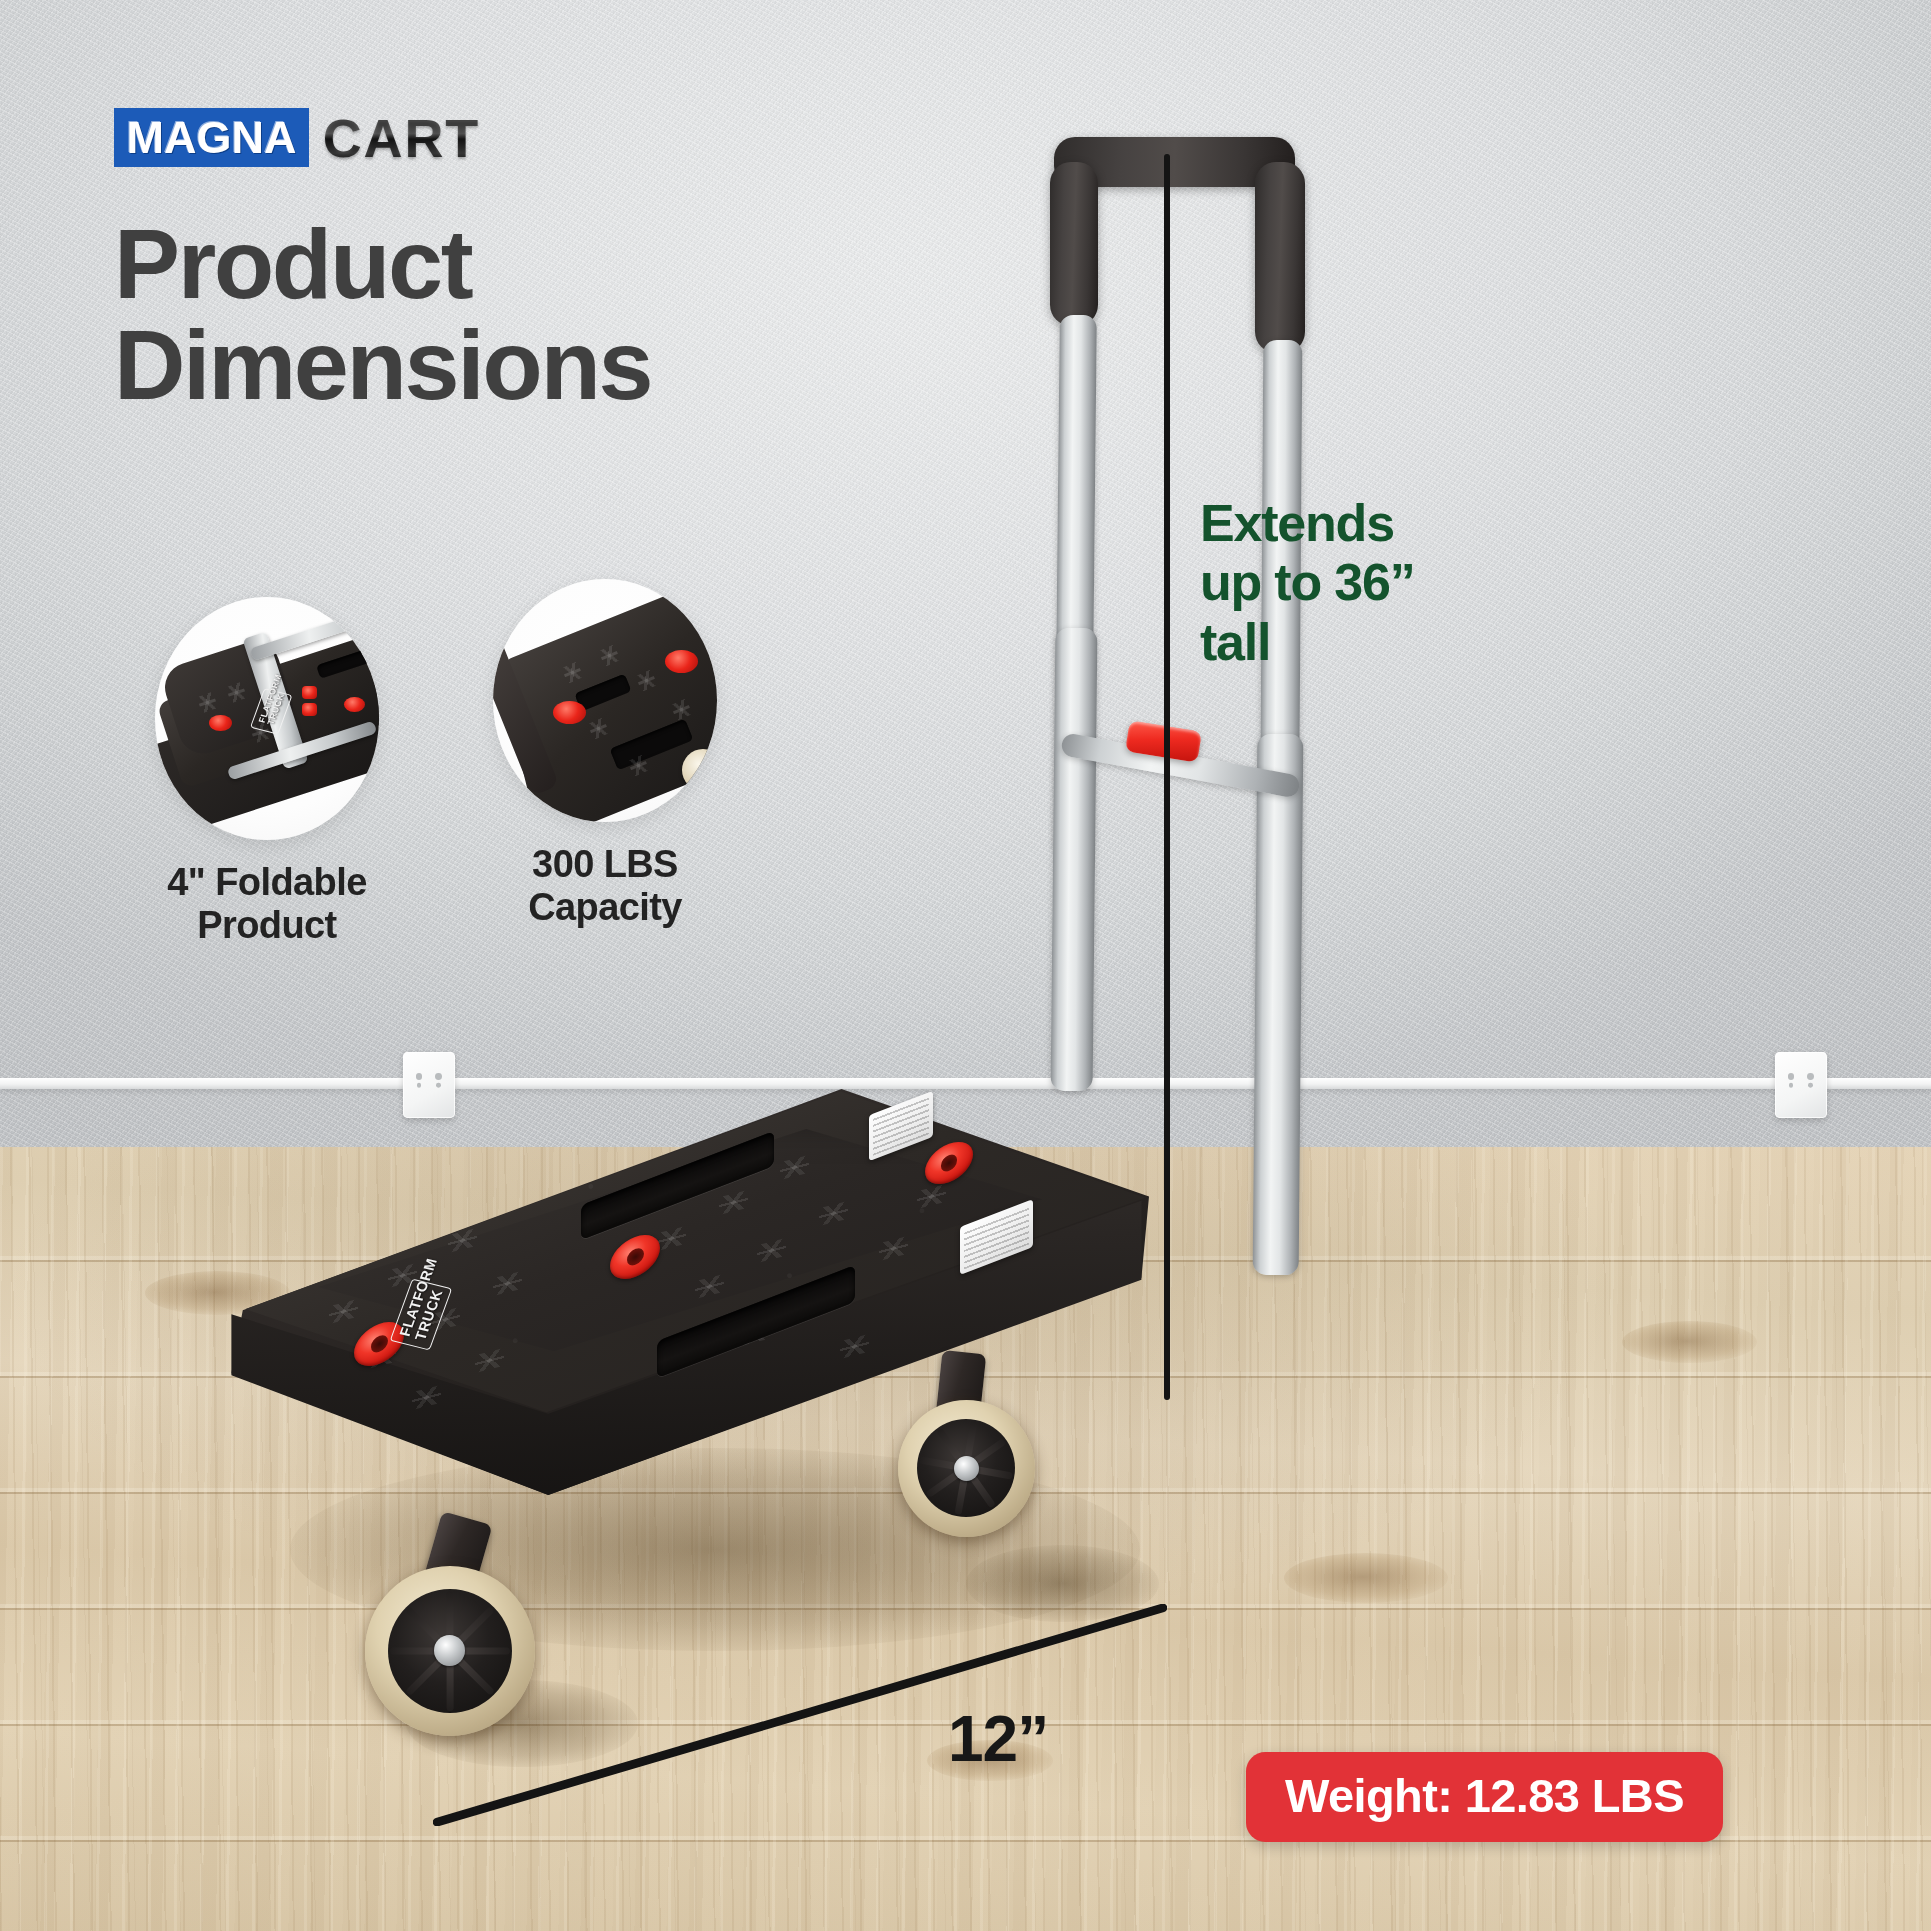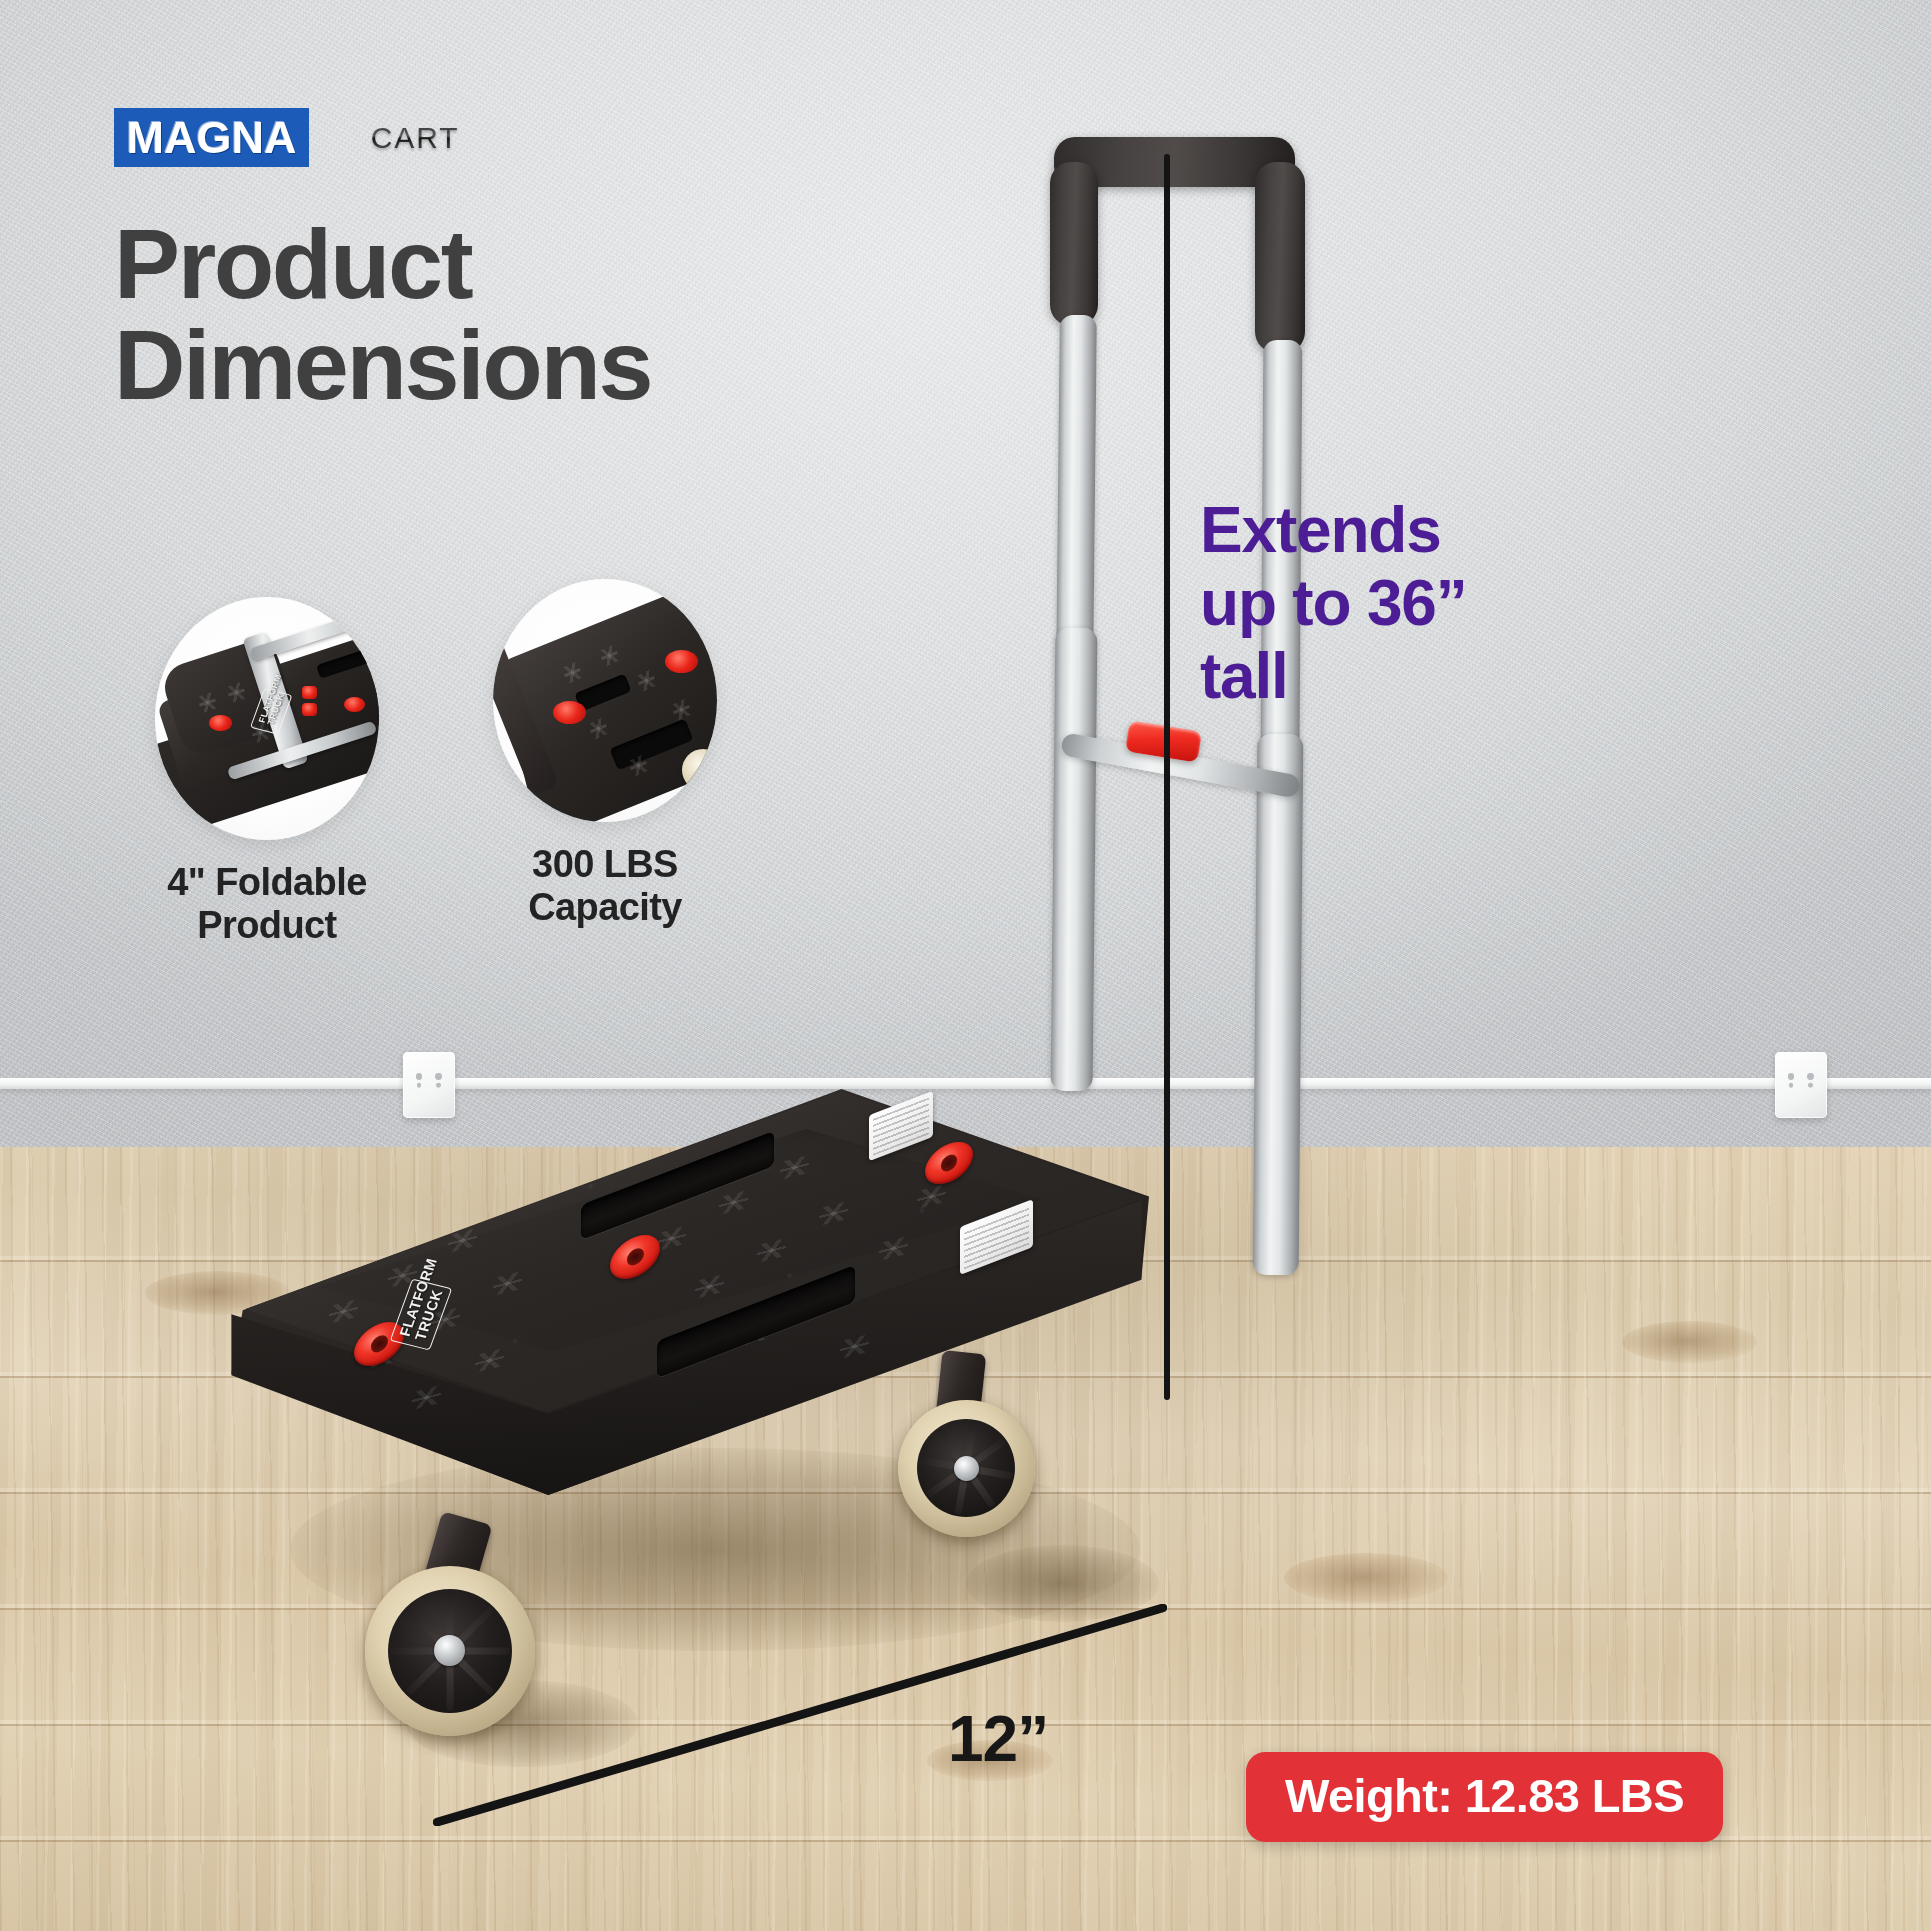--- a/index.html
+++ b/index.html
@@ -209,25 +209,24 @@
   }
 
   
   #logo { position: absolute; left: 114px; top: 108px; display: flex; align-items: center; gap: 13.5px; }
   .logo-magna {
     background: #1c5bb8; color: #ffffff; font-weight: 800; font-size: 45px;
     letter-spacing: 0px; padding: 6.8px 12.6px 7.7px; line-height: 1;
     text-shadow: 1px 1px 0 #0d3e88, -1px -1px 0 rgba(255,255,255,.5);
   }
   .logo-cart {
-    font-weight: 400; font-size: 30px; letter-spacing: 1.9px; line-height: 1;
+    font-weight: 700; font-size: 54px; letter-spacing: 1.9px; line-height: 1;
     background: linear-gradient(180deg, #2a2a2a 0%, #6d6d6d 42%, #1a1a1a 52%, #4a4a4a 78%, #111 100%);
     -webkit-background-clip: text; background-clip: text; color: transparent;
     text-shadow: 0 1.9px 2.9px rgba(0,0,0,.28);
-    margin-left: 48px;
   }
 
   #page-title {
     position: absolute; left: 114px; top: 214px; width: 734px;
     font-size: 99px; font-weight: 800; line-height: 1.02; color: #404040;
     letter-spacing: -2.4px;
   }
 
   .feature { position: absolute; width: 338px; }
   .feature-photo {
@@ -269,21 +268,21 @@
       linear-gradient(120deg, transparent 43%, rgba(255,255,255,.28) 43% 57%, transparent 57%);
   }
 
   
   #vline {
     position: absolute; left: 1164px; top: 154px; width: 5.8px; height: 1246px;
     background: #141414; border-radius: 2.9px;
   }
   #extends-text {
     position: absolute; left: 1200px; top: 494px; width: 541px;
-    font-size: 64px; font-weight: 800; line-height: 1.14; color: #4c1d95;
+    font-size: 52px; font-weight: 800; line-height: 1.14; color: #14532d;
     letter-spacing: -1.2px;
   }
   #dline {
     position: absolute; left: 433px; top: 1604px; width: 734px; height: 222px;
   }
   #dim16 {
     position: absolute; left: 948px; top: 1702px;
     font-size: 64px; font-weight: 800; color: #171717; letter-spacing: -1px;
   }
   #weight-badge {

